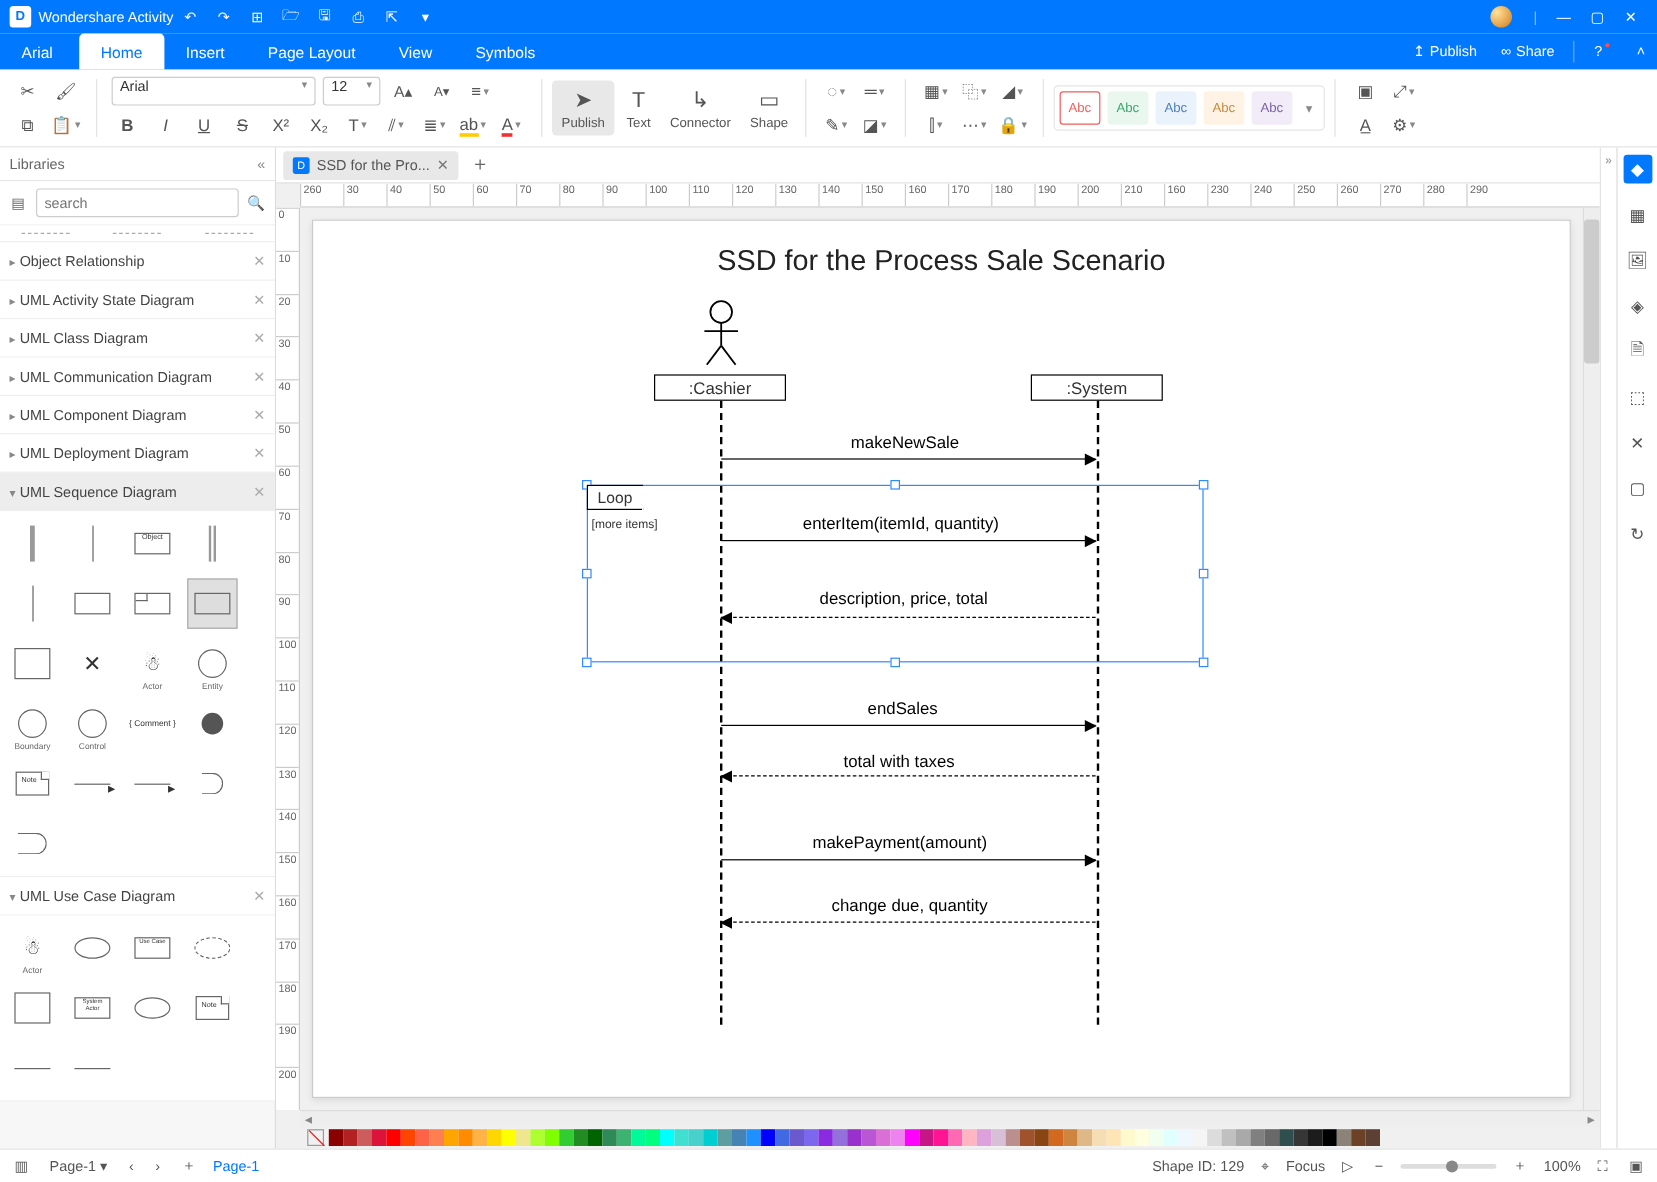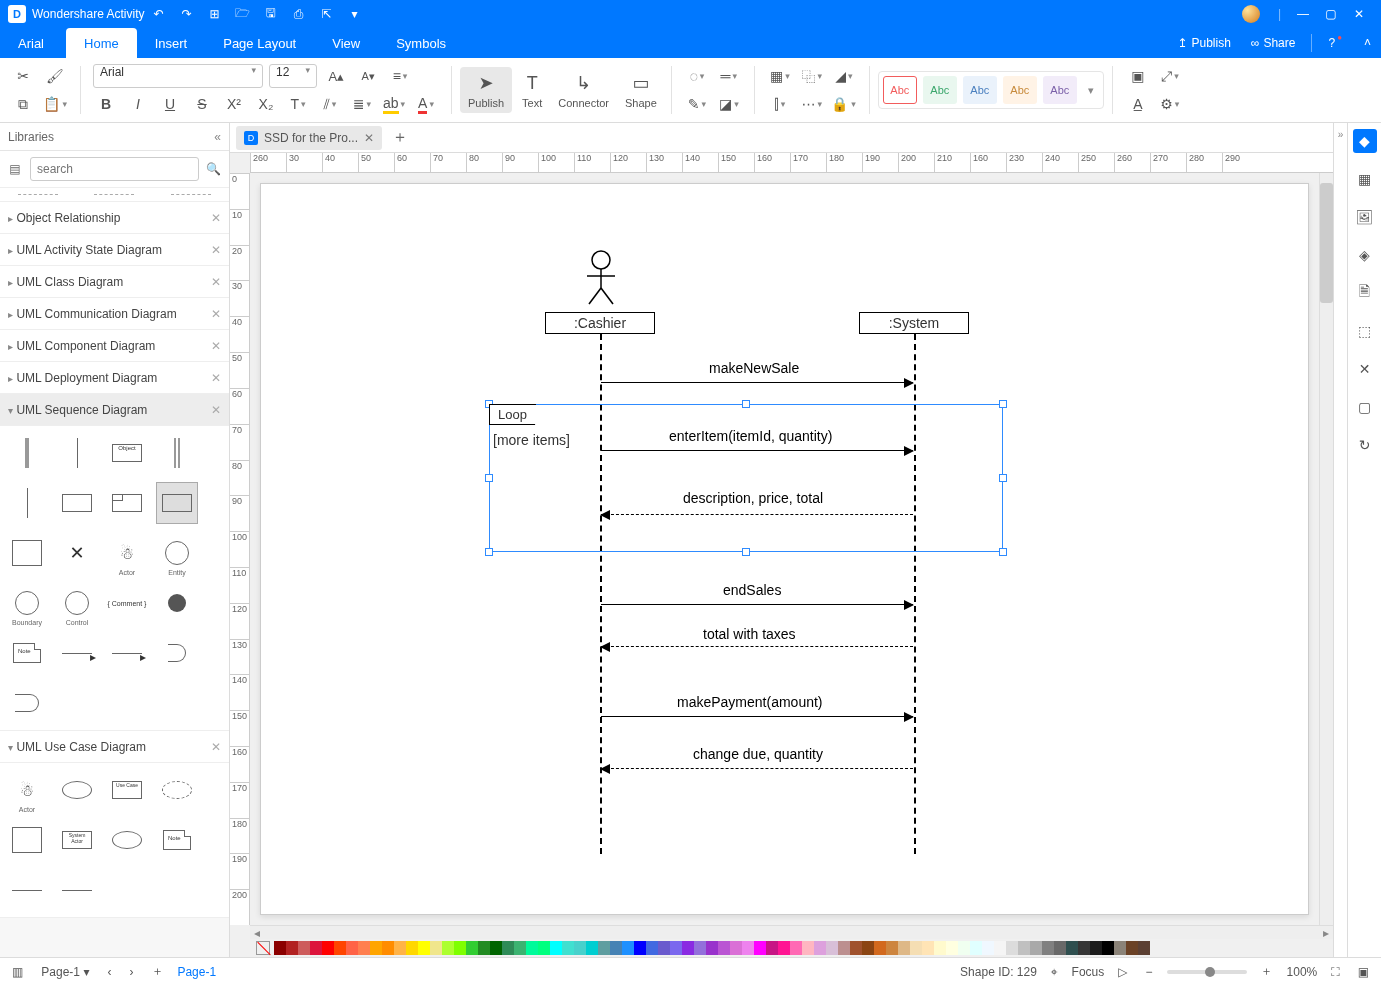--- a/index.html
+++ b/index.html
@@ -77,21 +77,21 @@
 .dia-title { position:absolute; top: 20px; left: 50%; transform: translateX(-50%); font-size: 24px; color: #222; }
 .lifeline-box { position:absolute; border:1px solid #000; background:#fff; padding: 0 18px; font-size: 14px; text-align:center; height:22px; line-height:20px; }
 .lifeline { position:absolute; border-left: 2px dashed #000; width:0; }
 .arrow { position:absolute; height: 0; border-top: 1.5px solid #000; }
 .arrow::after { content:""; position:absolute; right:-1px; top:-5px; border-left:10px solid #000; border-top:5px solid transparent; border-bottom:5px solid transparent; }
 .darrow { position:absolute; height:0; border-top: 1.5px dashed #000; }
 .darrow::before { content:""; position:absolute; left:-1px; top:-5px; border-right:10px solid #000; border-top:5px solid transparent; border-bottom:5px solid transparent; }
 .msg { position:absolute; font-size: 14px; color:#000; }
 .looptab { position:absolute; top:-1px; left:-1px; border:1px solid #000; padding: 2px 8px; background:#fff; font-size:13px; }
 .looptab::after { content:""; position:absolute; right:-8px; top:0; width:0; height:0; border-top:22px solid #fff; border-right:8px solid transparent; }
-.loopcond { position:absolute; font-size: 14px; }
+.loopcond { position:absolute; font-size: 10px; }
 .selbox { position:absolute; border:1px solid #2e8bff; }
 .selh { position:absolute; width:8px; height:8px; background:#fff; border:1px solid #2e8bff; }
 .actor-svg { position:absolute; }
 .caret { font-size:9px; color:#888; margin-left:2px; }
 </style>
 </head>
 <body>
 
 <div class="titlebar">
   <span class="logo">D</span>
@@ -454,20 +454,21 @@
           <div class="tick">130</div>
           <div class="tick">140</div>
           <div class="tick">150</div>
           <div class="tick">160</div>
           <div class="tick">170</div>
           <div class="tick">180</div>
           <div class="tick">190</div>
           <div class="tick">200</div>
         </div>
       <div class="canvas">
+        <div class="dia-title">SSD for the Process Sale Scenario</div>
 
         <svg class="actor-svg" width="40" height="56" style="left:320px;top:66px">
           <circle cx="20" cy="10" r="9" fill="none" stroke="#000" stroke-width="1.5"></circle>
           <line x1="20" y1="19" x2="20" y2="38" stroke="#000" stroke-width="1.5"></line>
           <line x1="6" y1="26" x2="34" y2="26" stroke="#000" stroke-width="1.5"></line>
           <line x1="20" y1="38" x2="8" y2="54" stroke="#000" stroke-width="1.5"></line>
           <line x1="20" y1="38" x2="32" y2="54" stroke="#000" stroke-width="1.5"></line>
         </svg>
         <div class="lifeline-box" style="left:284px;top:128px;width:110px">:Cashier</div>
         <div class="lifeline-box" style="left:598px;top:128px;width:110px">:System</div>

